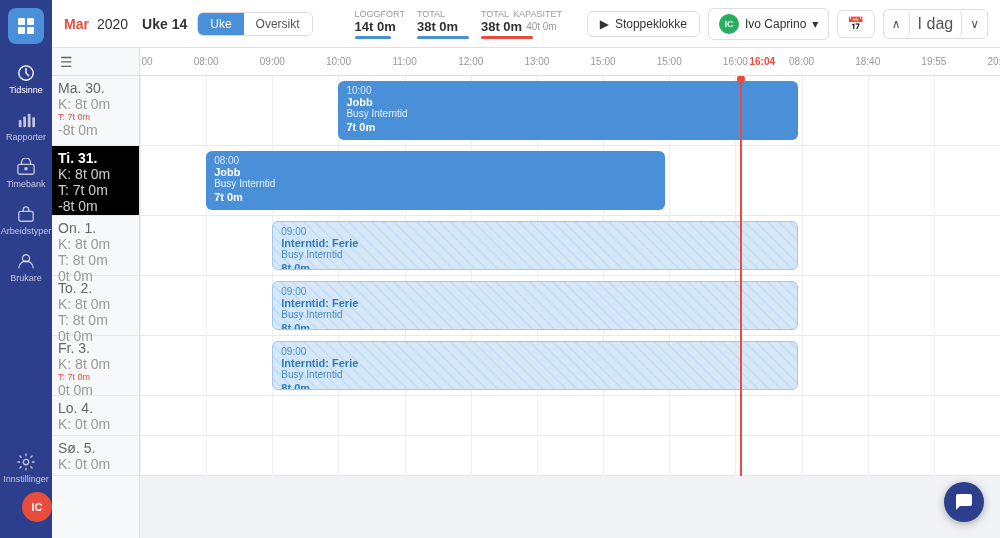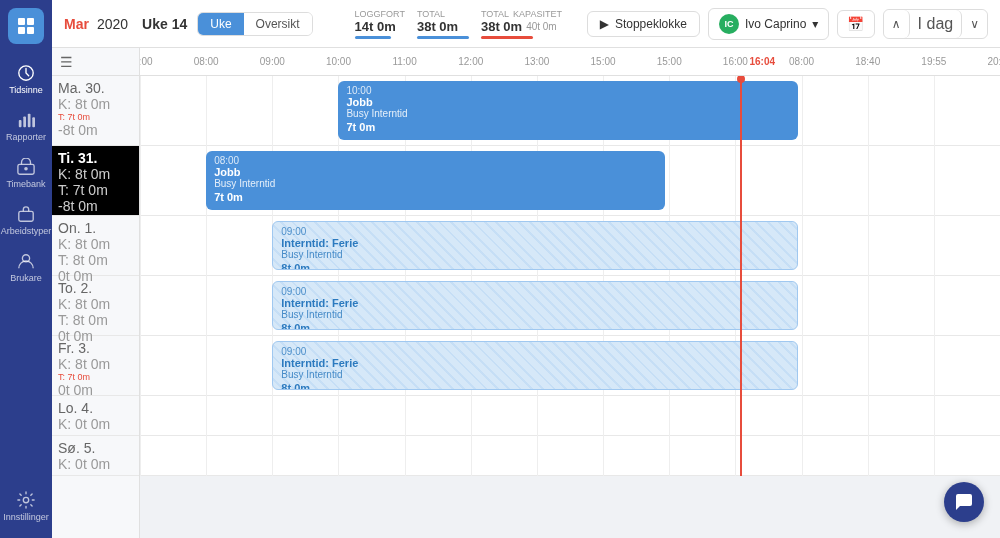--- a/index.html
+++ b/index.html
@@ -32,21 +32,21 @@
       cursor: pointer;
       color: rgba(255,255,255,0.7);
       font-size: 9px;
       gap: 3px;
     }
     .sidebar-item.active { color: #fff; }
     .sidebar-item svg { width: 18px; height: 18px; }
     .sidebar-bottom {
       margin-top: auto;
       width: 100%;
-      display: flex; flex-direction: row; align-items: flex-start;
+      display: flex; flex-direction: column; align-items: flex-end;
     }
     .sidebar-avatar {
       width: 30px; height: 30px;
       background: #e74c3c;
       border-radius: 50%;
       display: flex; align-items: center; justify-content: center;
       color: #fff; font-size: 11px; font-weight: bold;
       margin-bottom: 8px;
     }
 

